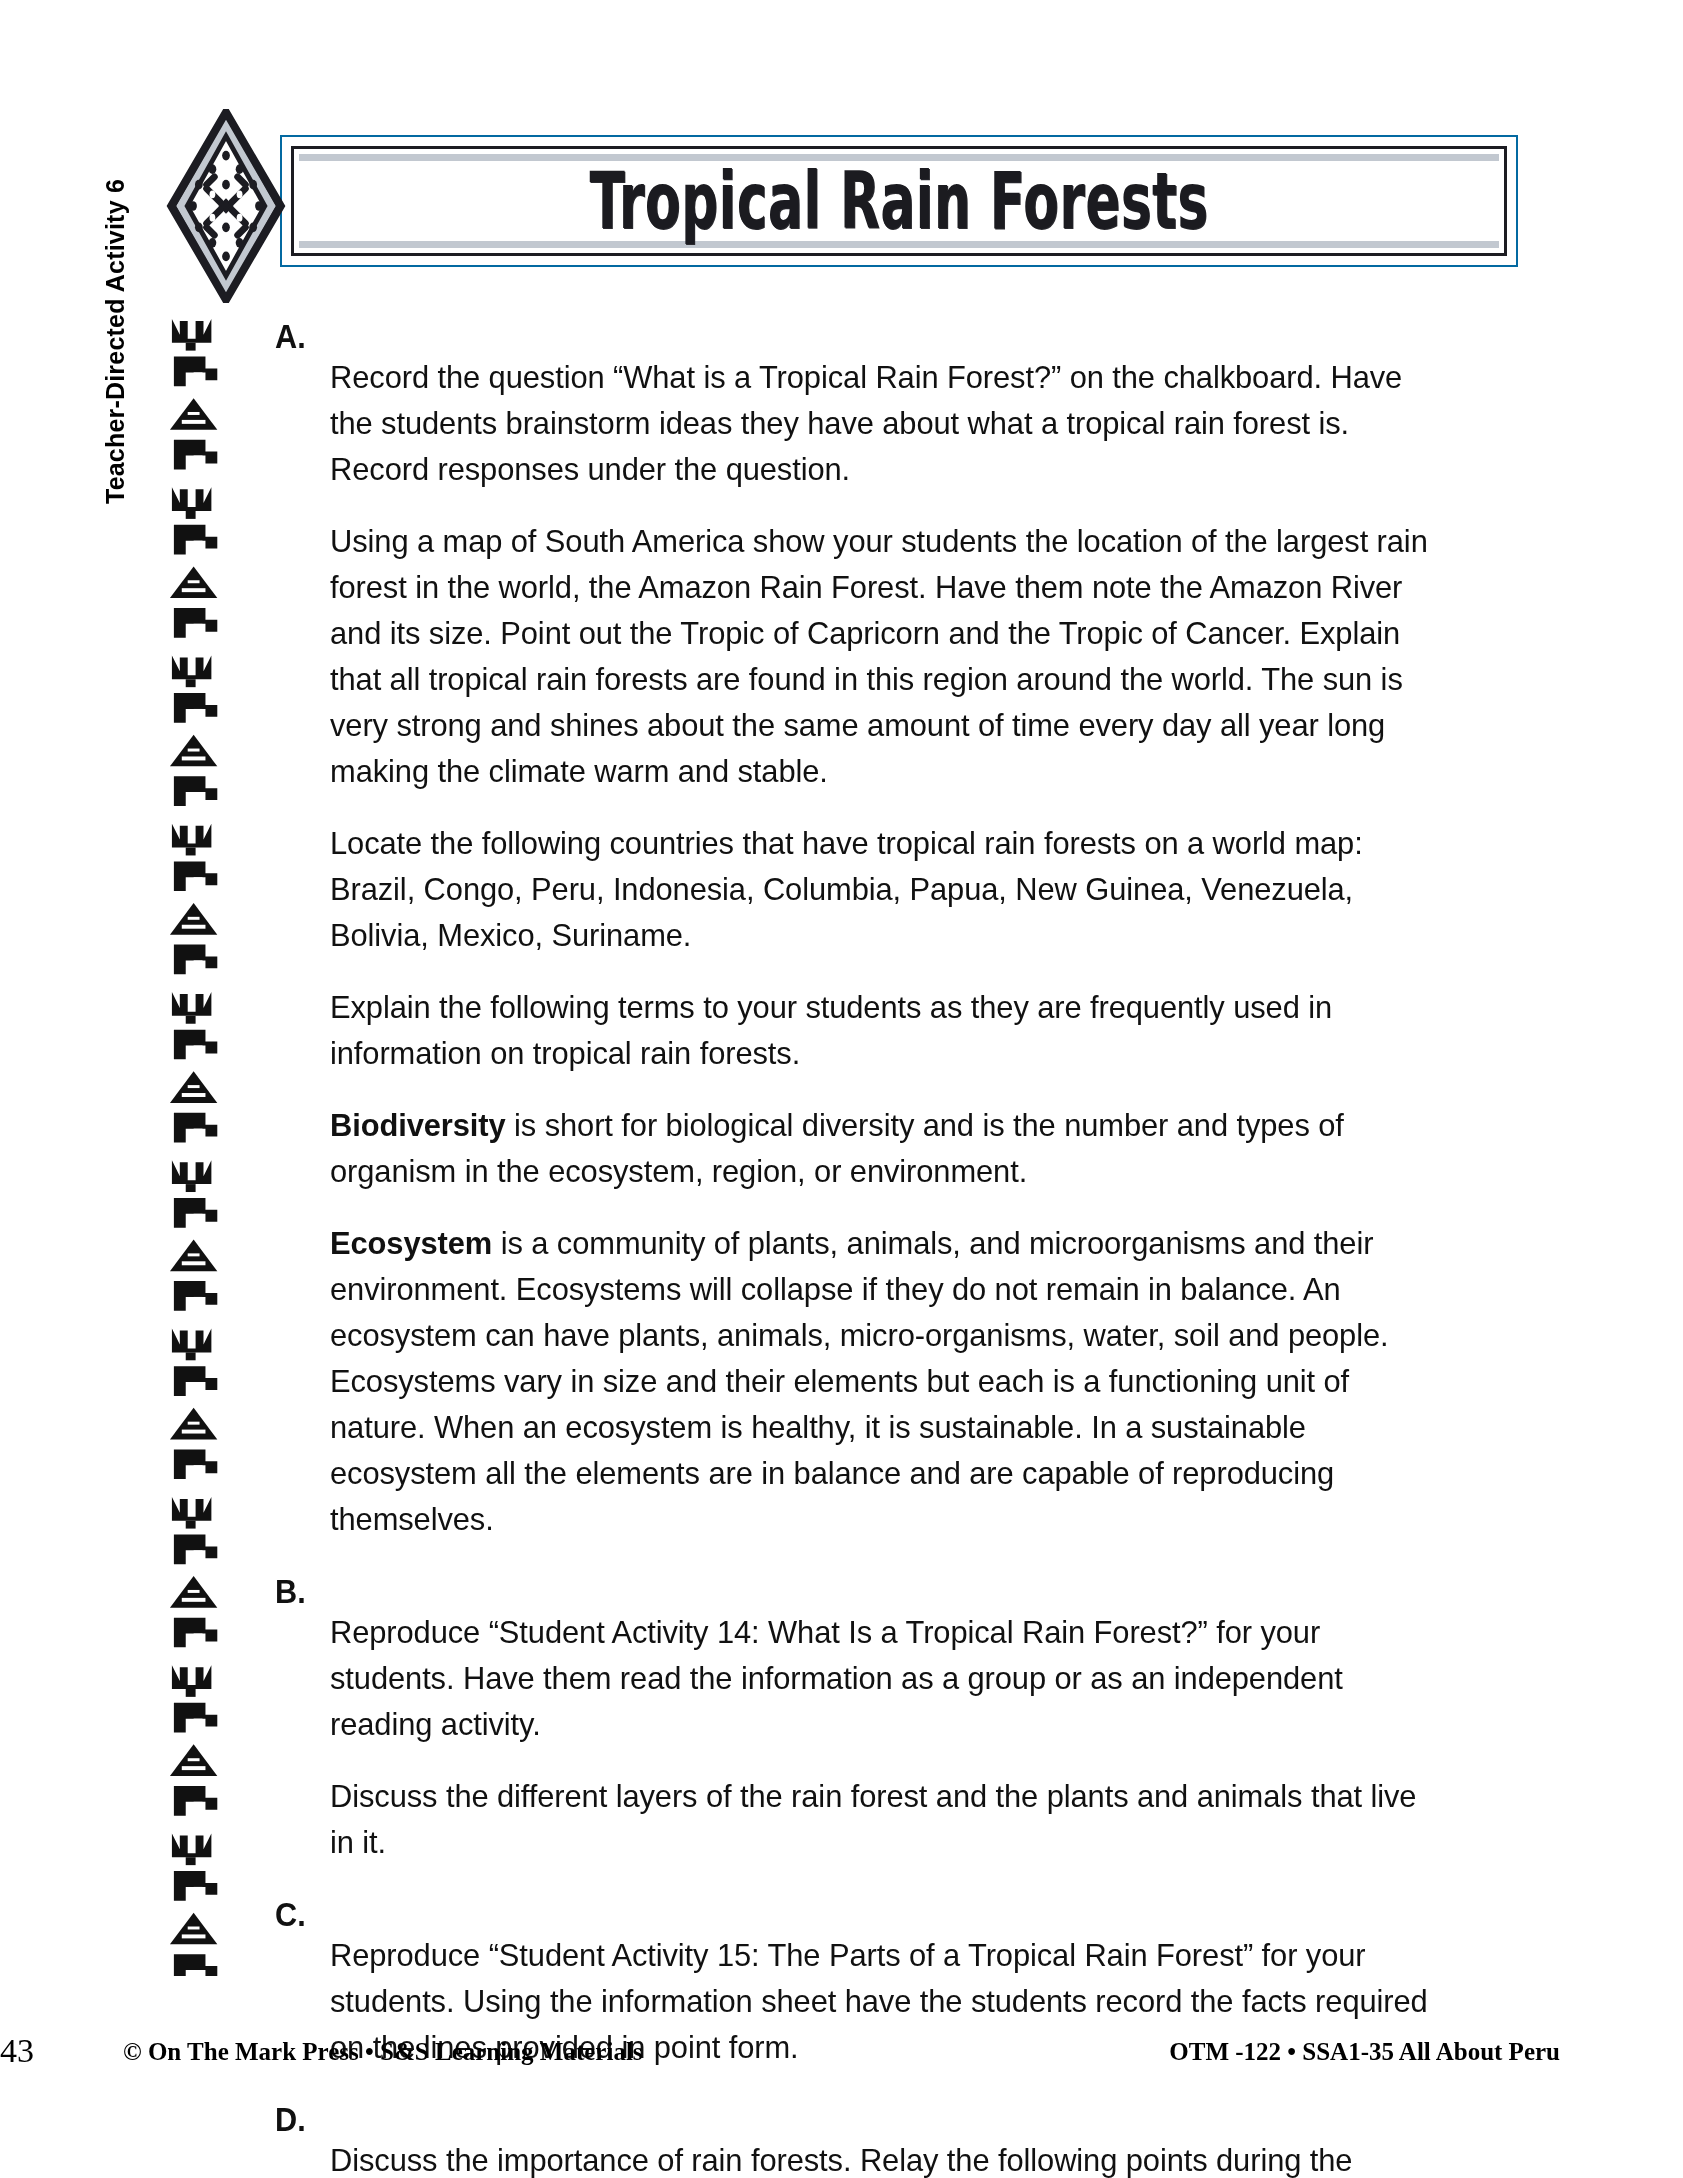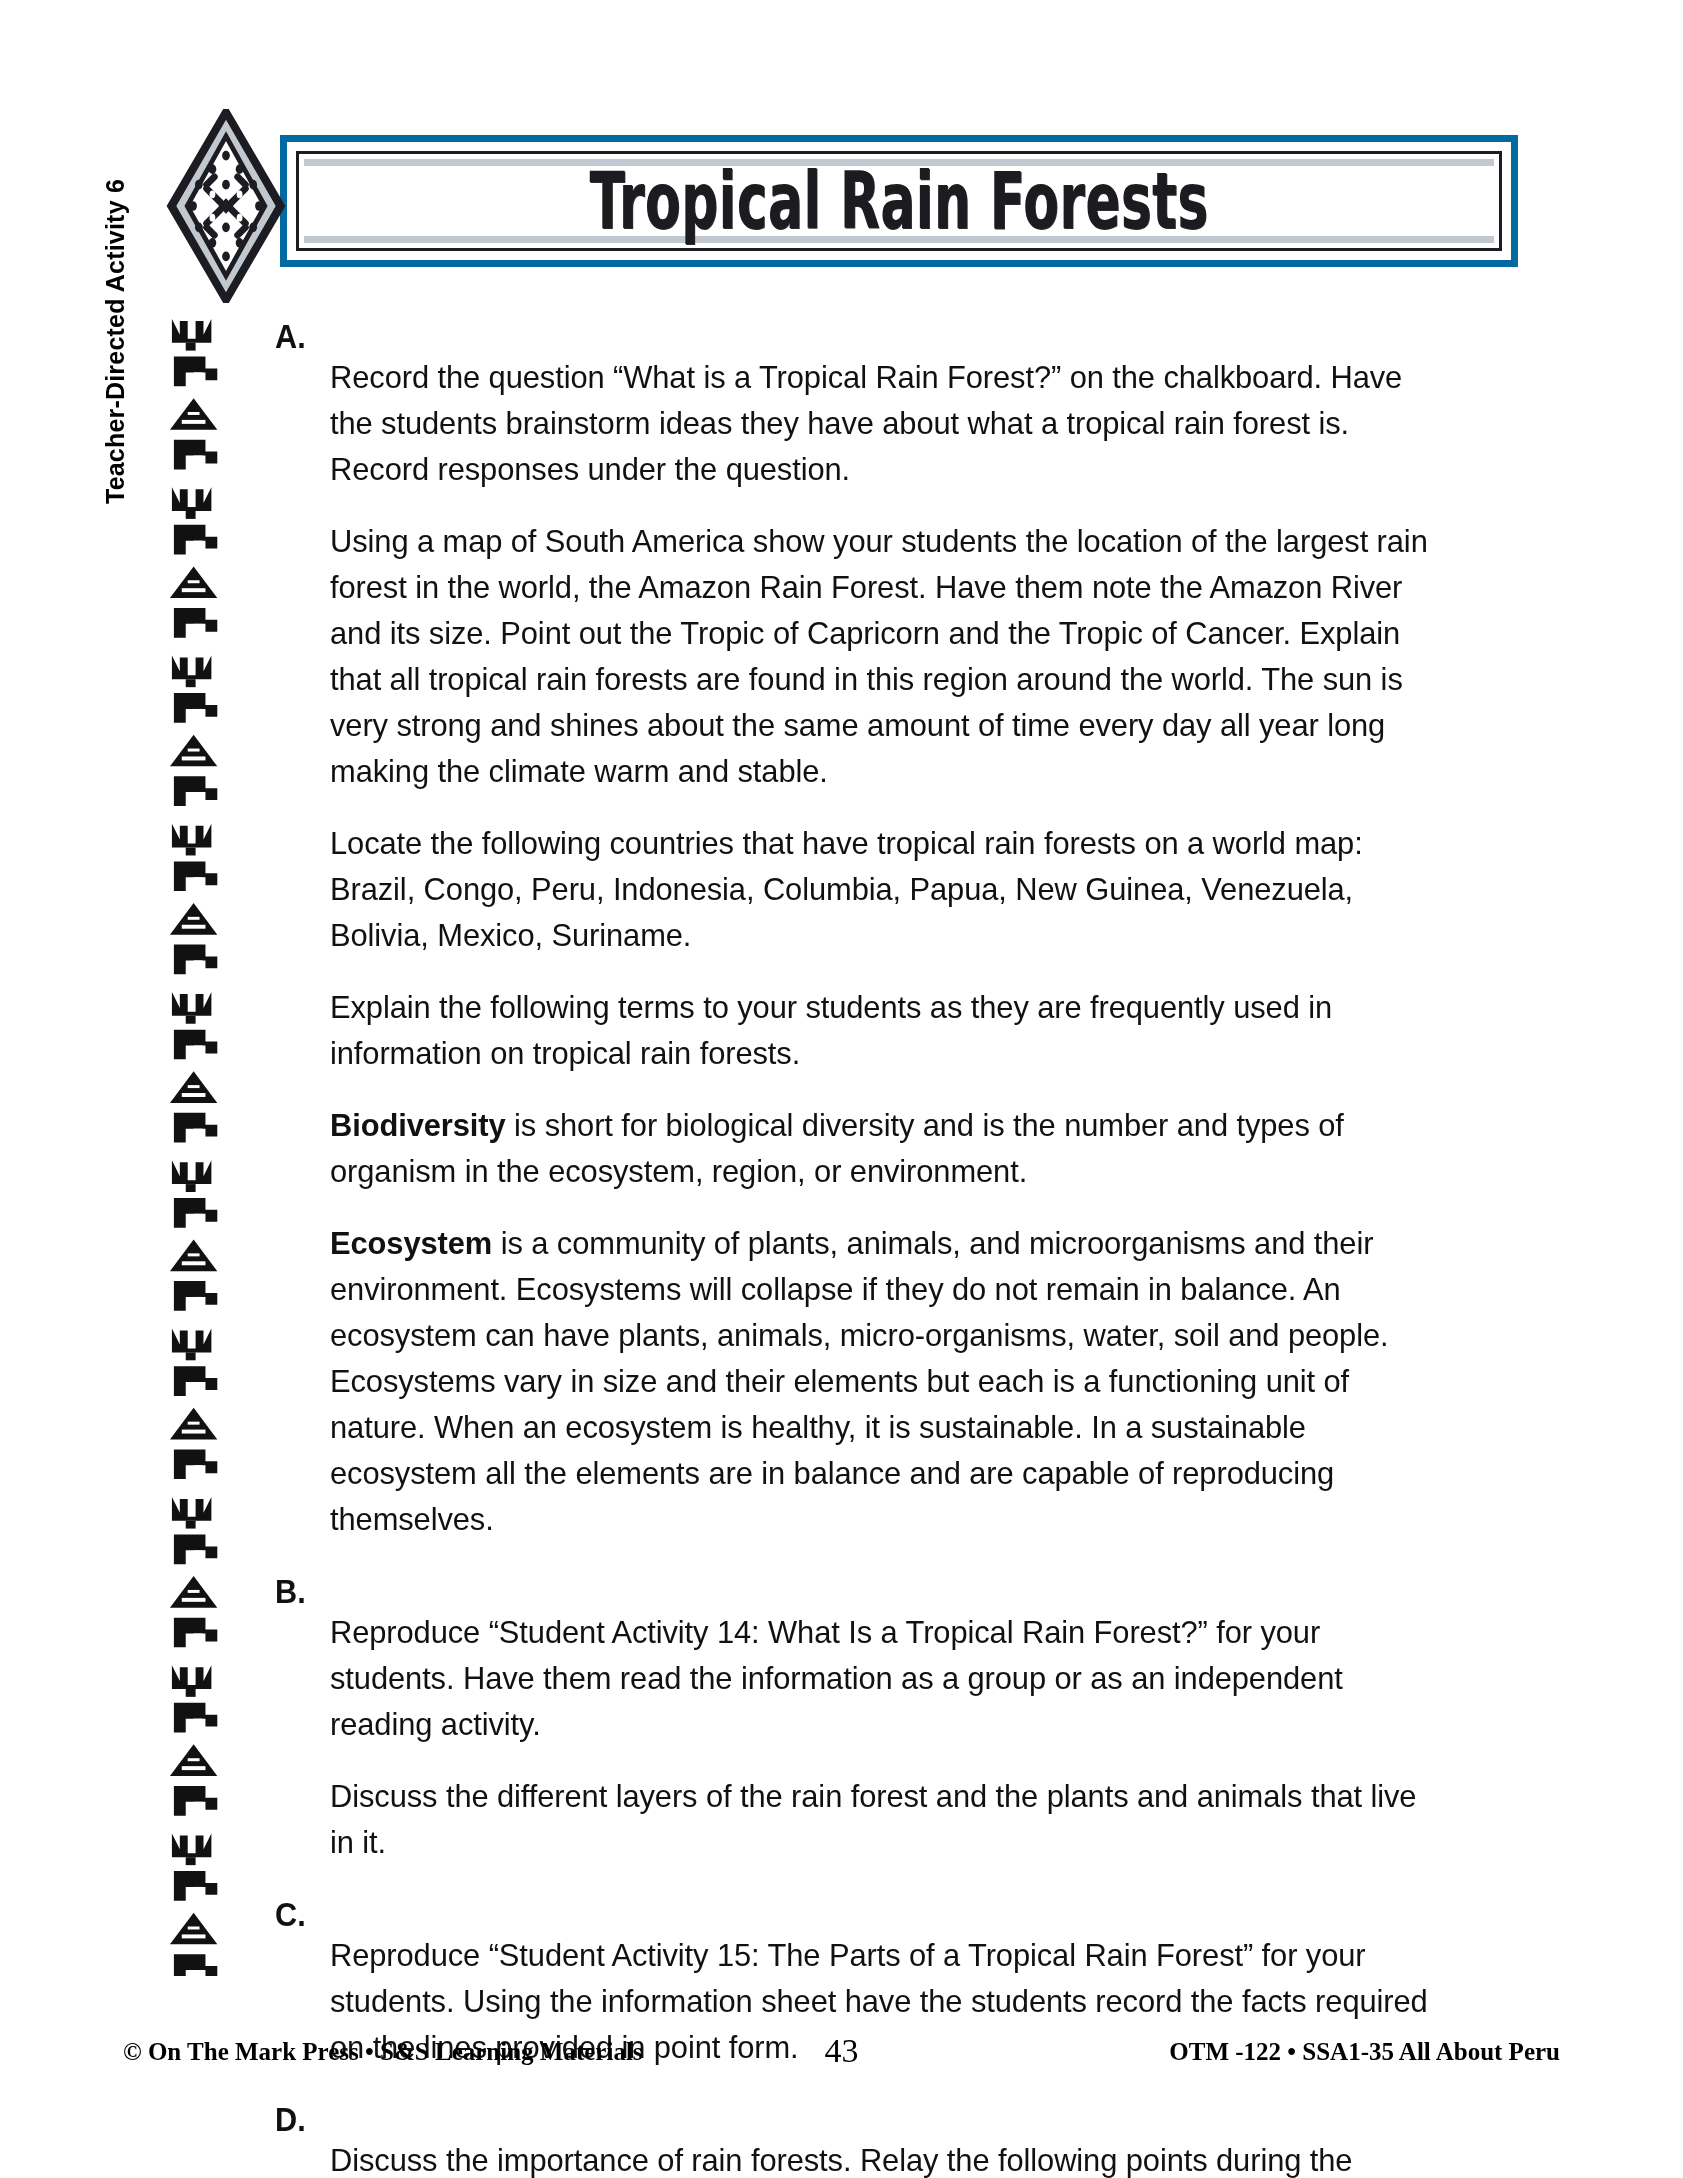--- a/index.html
+++ b/index.html
@@ -31,21 +31,21 @@
     top: 117px;
     width: 1683px;
     height: 168px;
   }
   .banner-box {
     position: absolute;
     left: 280px;
     top: 18px;
     width: 1238px;
     height: 132px;
-    border: 7px solid #0369a1;
+    border: 2px solid #0369a1;
     background: #ffffff;
     box-sizing: border-box;
   }
   .banner-inner {
     position: absolute;
     left: 9px;
     top: 9px;
     right: 9px;
     bottom: 9px;
     border: 3px solid #1c1c22;
@@ -213,21 +213,20 @@
   }
   .footer-left {
     left: 123px;
     top: 6px;
     font-size: 25px;
   }
   .footer-center {
     left: 0;
     width: 1683px;
     top: 0;
-    text-align: center;
     font-size: 34px;
     font-weight: 400;
   }
   .footer-right {
     right: 123px;
     top: 6px;
     font-size: 25px;
   }
 </style>
 </head>

